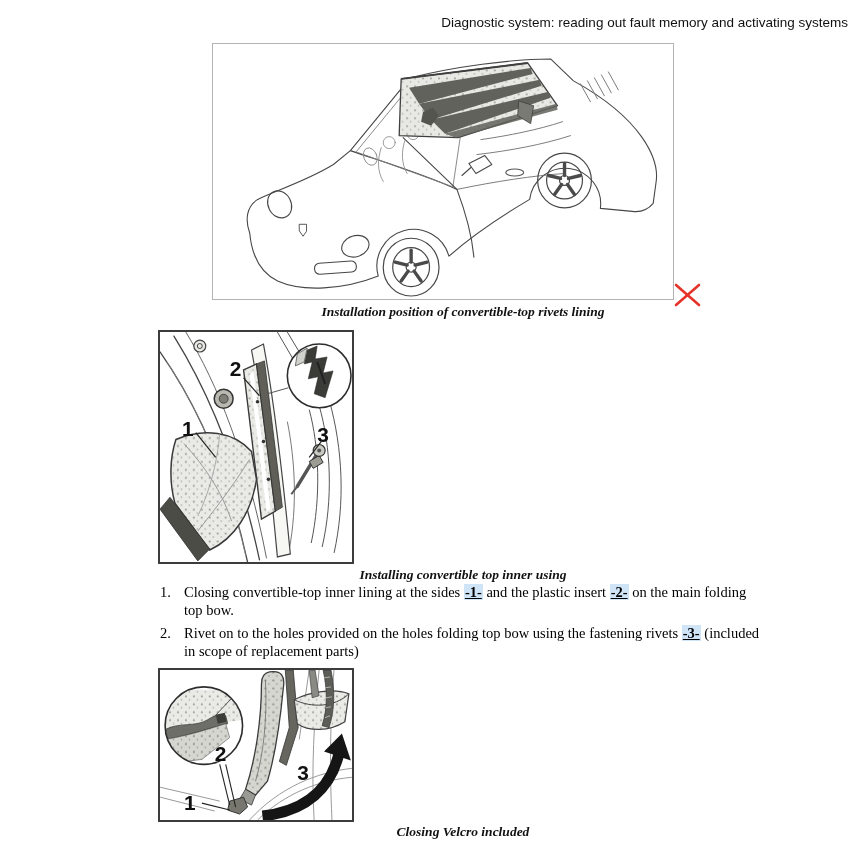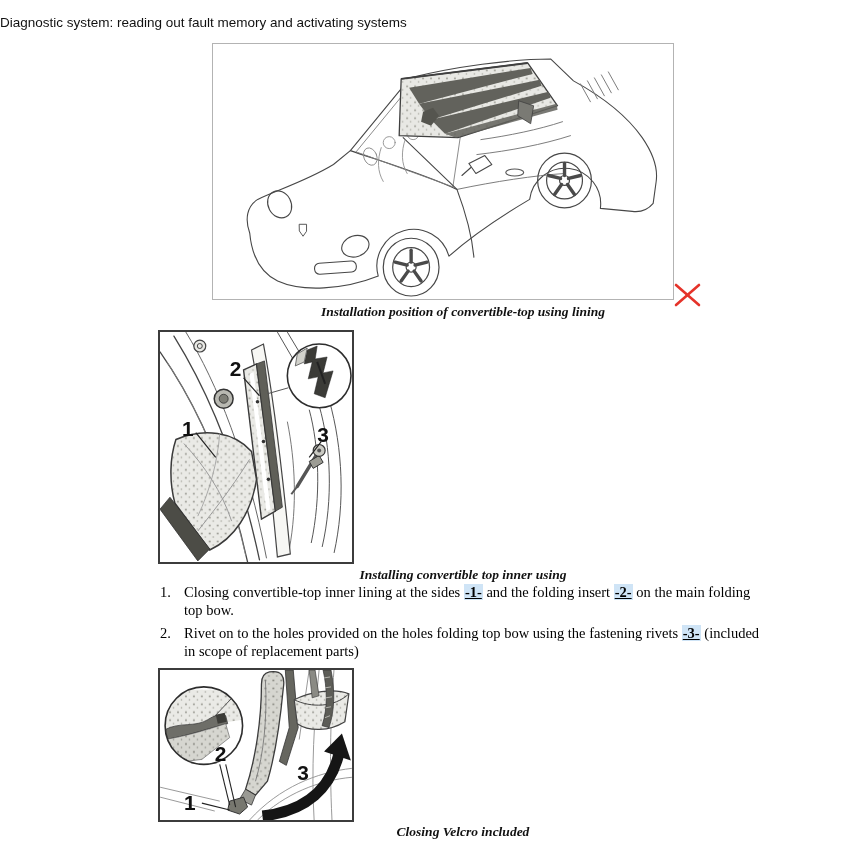--- a/index.html
+++ b/index.html
@@ -1,21 +1,21 @@
 <!DOCTYPE html>
 <html><head>
 <meta charset="utf-8">
 <style>
   * { margin:0; padding:0; box-sizing:border-box; }
   html,body { width:848px; height:848px; background:#ffffff; overflow:hidden; }
   body { position:relative; font-family:"Liberation Serif", serif; color:#000; }
 
   .page-title {
     position:absolute; top:15px; left:0; width:848px;
-    text-align:left; font-family:"Liberation Sans", sans-serif;
+    text-align:right; font-family:"Liberation Sans", sans-serif;
     font-size:13.5px; font-weight:400; color:#111;
   }
 
   .fig { position:absolute; background:#fff; }
   .fig svg { display:block; width:100%; height:100%; }
 
   .fig-car  { left:212px; top:43px;  width:462px; height:257px; border:1px solid #b3b3b3; }
   .fig-install { left:158px; top:330px; width:196px; height:234px; border:2px solid #3c3c3c; }
   .fig-velcro  { left:158px; top:668px; width:196px; height:154px; border:2px solid #3c3c3c; }
 
@@ -141,21 +141,21 @@
   </svg>
 </figure>
 
 <svg class="red-x" viewBox="0 0 30 30">
   <g stroke="#e5332a" stroke-width="2.6" stroke-linecap="round">
     <path d="M4 6 L27 26"></path>
       <path d="M27 6 L4 26"></path>
   </g>
 </svg>
 
-<div class="caption cap-car">Installation position of convertible-top using lining</div>
+<div class="caption cap-car">Installation position of convertible-top rivets lining</div>
 
 <figure class="fig fig-install">
   <svg viewBox="0 0 193 231">
     <defs>
       <pattern id="dotsB" width="8" height="8" patternUnits="userSpaceOnUse">
         <rect width="8" height="8" fill="#eaeae6"></rect>
         <circle cx="2" cy="2.5" r="0.9" fill="#8f8f87"></circle>
         <circle cx="5.5" cy="6" r="0.8" fill="#a5a59d"></circle>
       </pattern>
       <clipPath id="insetClipB">
@@ -228,21 +228,21 @@
     <text class="fig-label" x="70" y="44">2</text>
     <text class="fig-label" x="158" y="110">3</text>
   </svg>
 </figure>
 
 <div class="caption cap-install">Installing convertible top inner using</div>
 
 <ol class="steps">
   <li class="step">
     <span class="num">1.</span>
-    <div class="txt"><span>Closing convertible-top inner lining at the sides </span><a class="ref">-1-</a><span> and the folding insert </span><a class="ref">-2-</a><span> on the main folding top bow.</span></div>
+    <div class="txt"><span>Closing convertible-top inner lining at the sides </span><a class="ref">-1-</a><span> and the plastic insert </span><a class="ref">-2-</a><span> on the main folding top bow.</span></div>
   </li>
   <li class="step">
     <span class="num">2.</span>
     <div class="txt"><span>Rivet on to the holes provided on the holes folding top bow using the fastening rivets </span><a class="ref">-3-</a><span> (included in scope of replacement parts)</span></div>
   </li>
 </ol>
 
 <figure class="fig fig-velcro">
   <svg viewBox="0 0 193 151">
     <defs>

